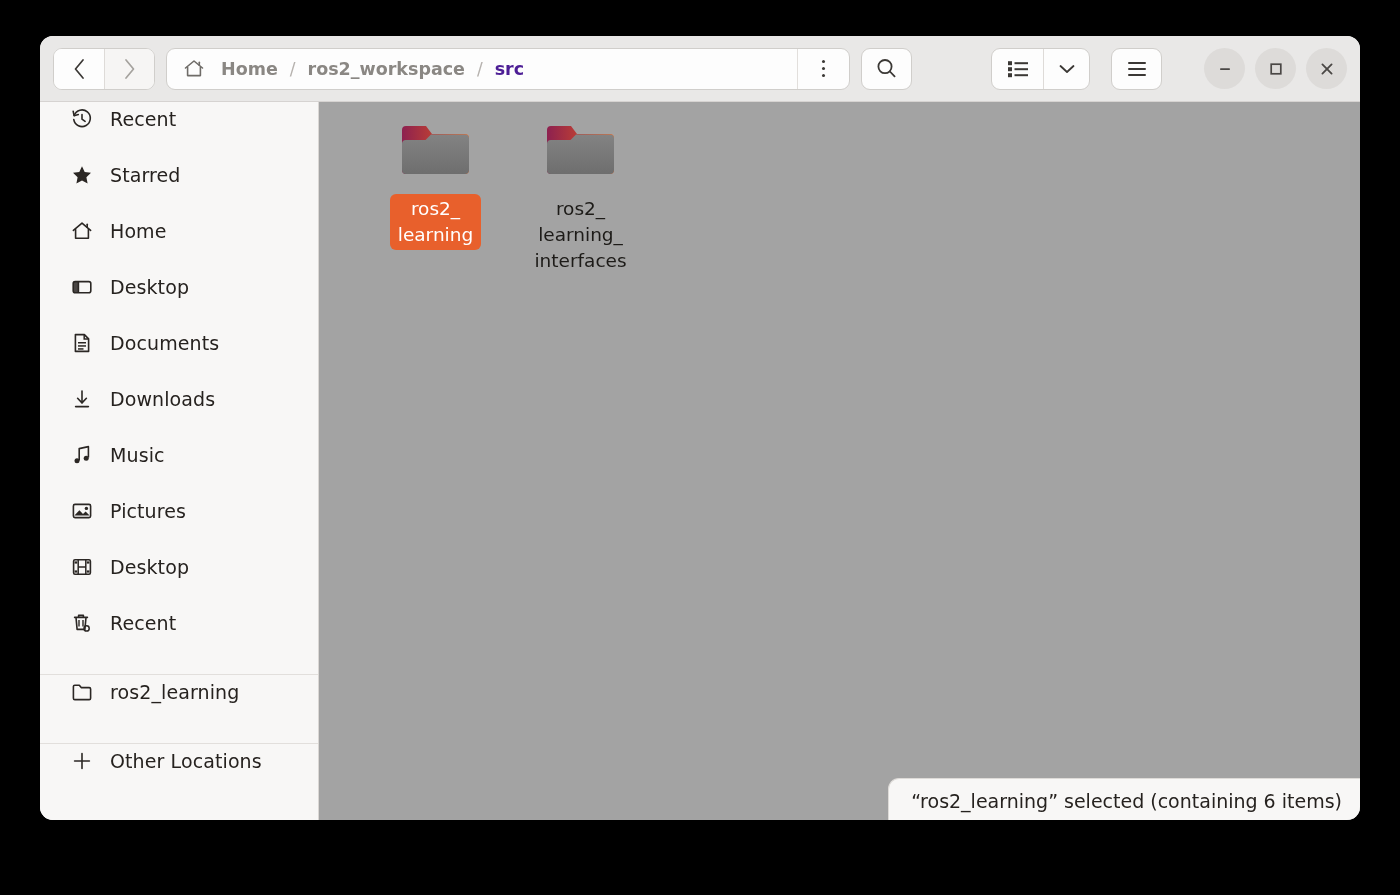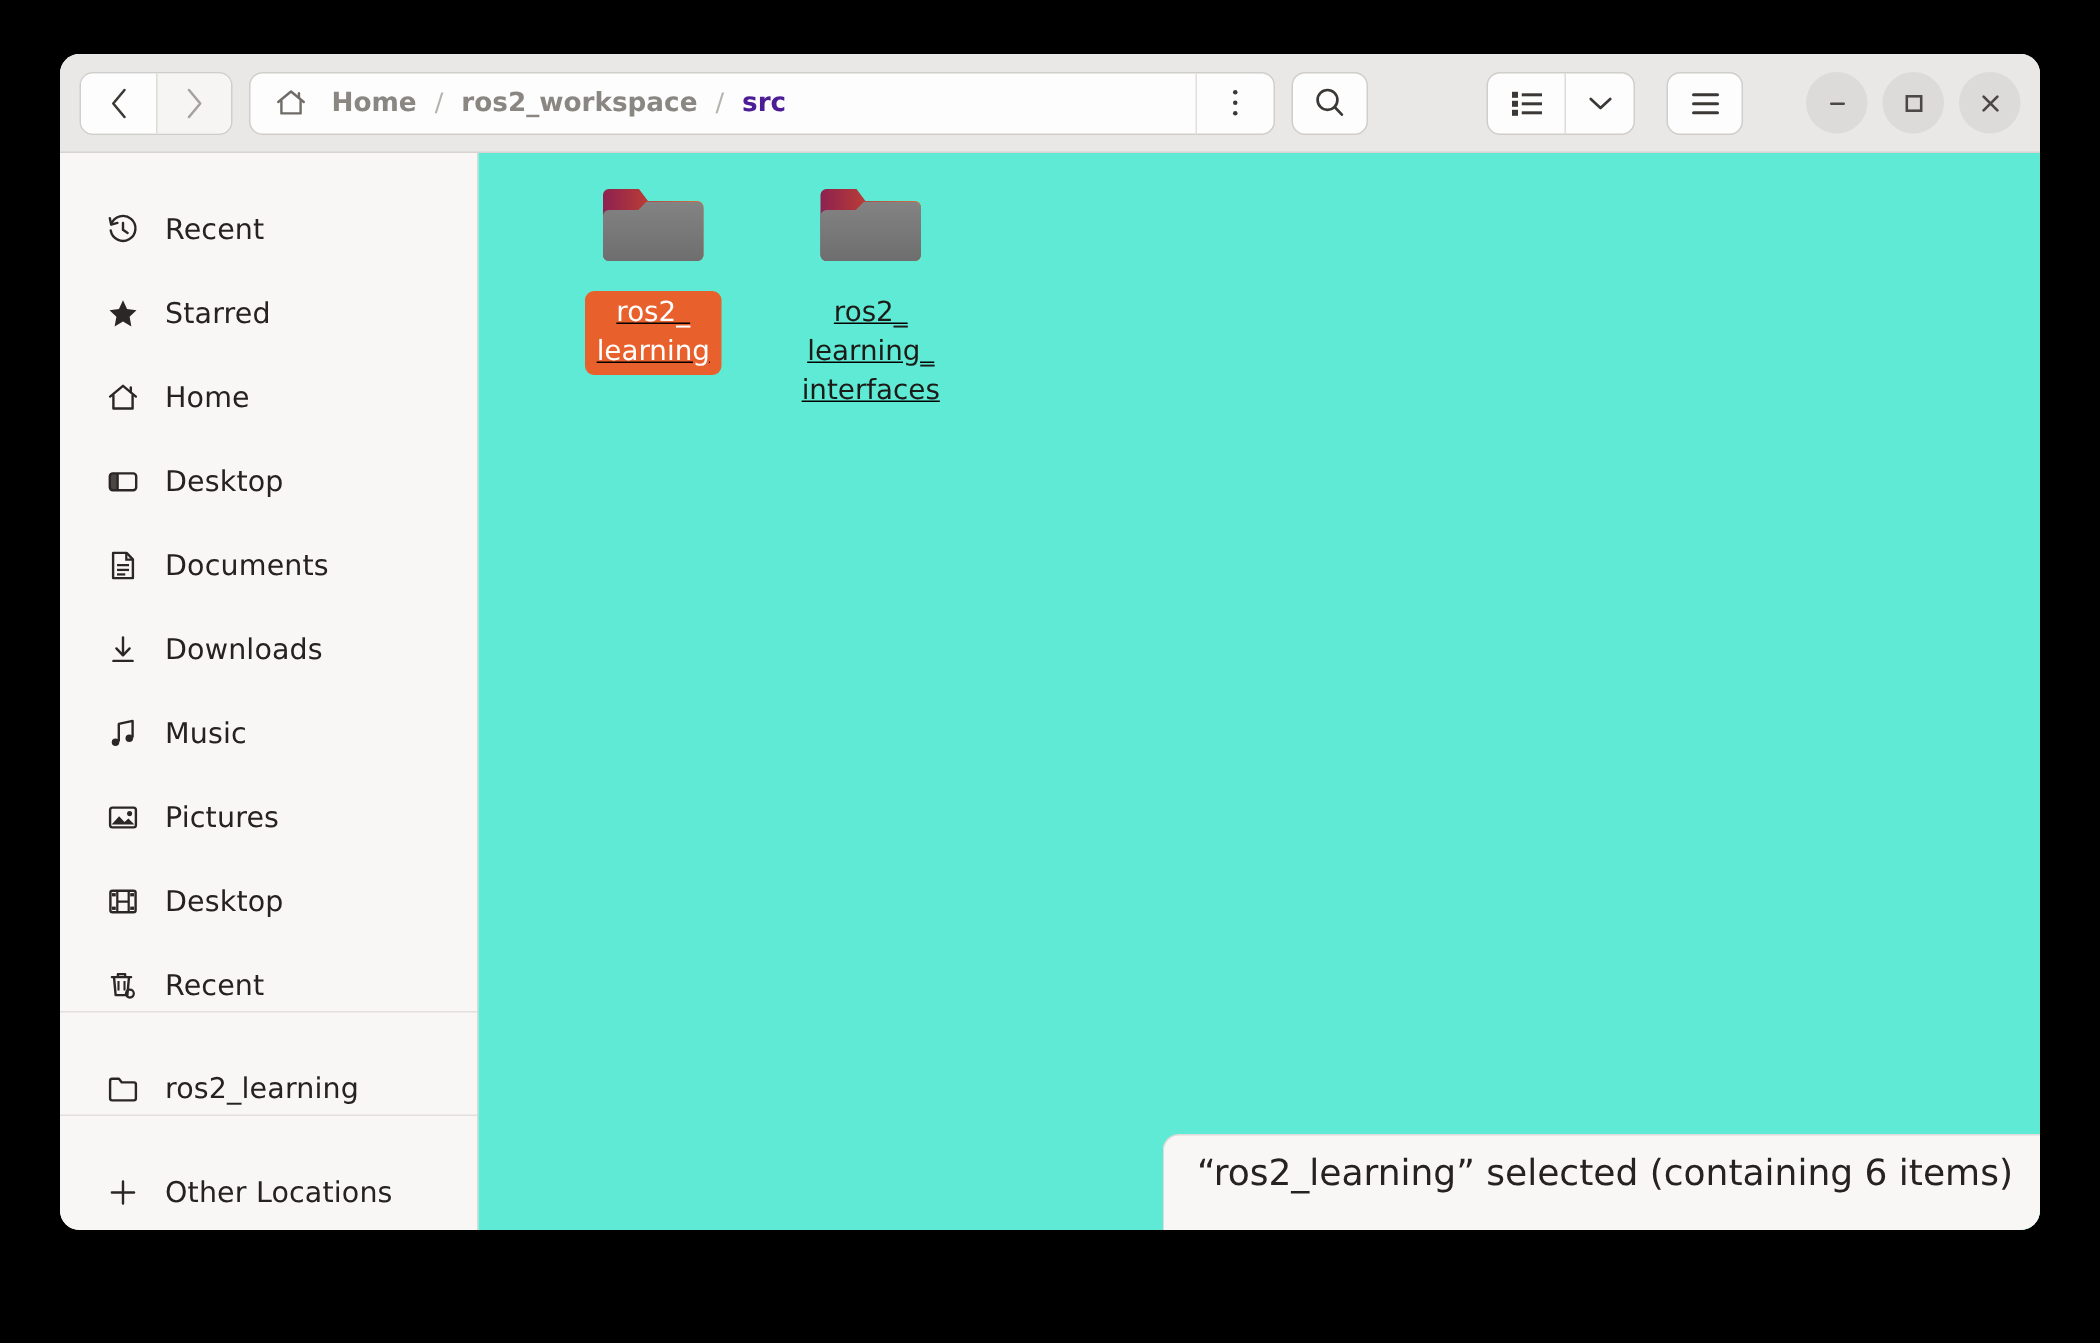--- a/index.html
+++ b/index.html
@@ -153,43 +153,42 @@
     width: 279px;
     min-width: 279px;
     background: #f8f7f6;
     border-right: 1px solid #dad7d4;
     padding-top: 6px;
     overflow: hidden;
   }
   .sb-item {
     height: 56px;
     display: flex;
-    align-items: flex-end;
+    align-items: flex-start;
     gap: 17px;
     padding: 0 16px 0 22px;
     cursor: pointer;
     border-radius: 7px;
     margin: 0 8px;
   }
   .sb-icon { width: 23px; display: flex; align-items: center; justify-content: center; flex-shrink: 0; }
   .sb-label {
     font-size: 19px;
     color: #26221f;
     white-space: nowrap;
     letter-spacing: .1px;
   }
   .sb-sep { height: 1px; background: #e2dfdc; margin: 6px 0; }
 
   
   #content {
     flex: 1;
-    background: #5eead4;
+    background: #a3a3a3;
     position: relative;
     padding: 18px 0 0 44px;
-    text-decoration: underline;
   }
   .grid { display: flex; flex-wrap: wrap; align-content: flex-start; }
   .fitem {
     width: 145px;
     display: flex;
     flex-direction: column;
     align-items: center;
     padding-top: 0;
     cursor: pointer;
   }
@@ -210,22 +209,22 @@
   
   #statusbar {
     position: absolute;
     right: 0;
     bottom: 0;
     background: #f8f7f6;
     border-top: 1px solid #dedbd8;
     border-left: 1px solid #dedbd8;
     border-top-left-radius: 11px;
     border-bottom-right-radius: 11px;
-    padding: 11px 18px 24px 22px;
-    font-size: 24px;
+    padding: 11px 18px 8px 22px;
+    font-size: 19px;
     color: #26221f;
     white-space: nowrap;
     z-index: 10;
     margin-left: 24px;
   }
 </style>
 </head>
 <body>
 
 <div id="window">

